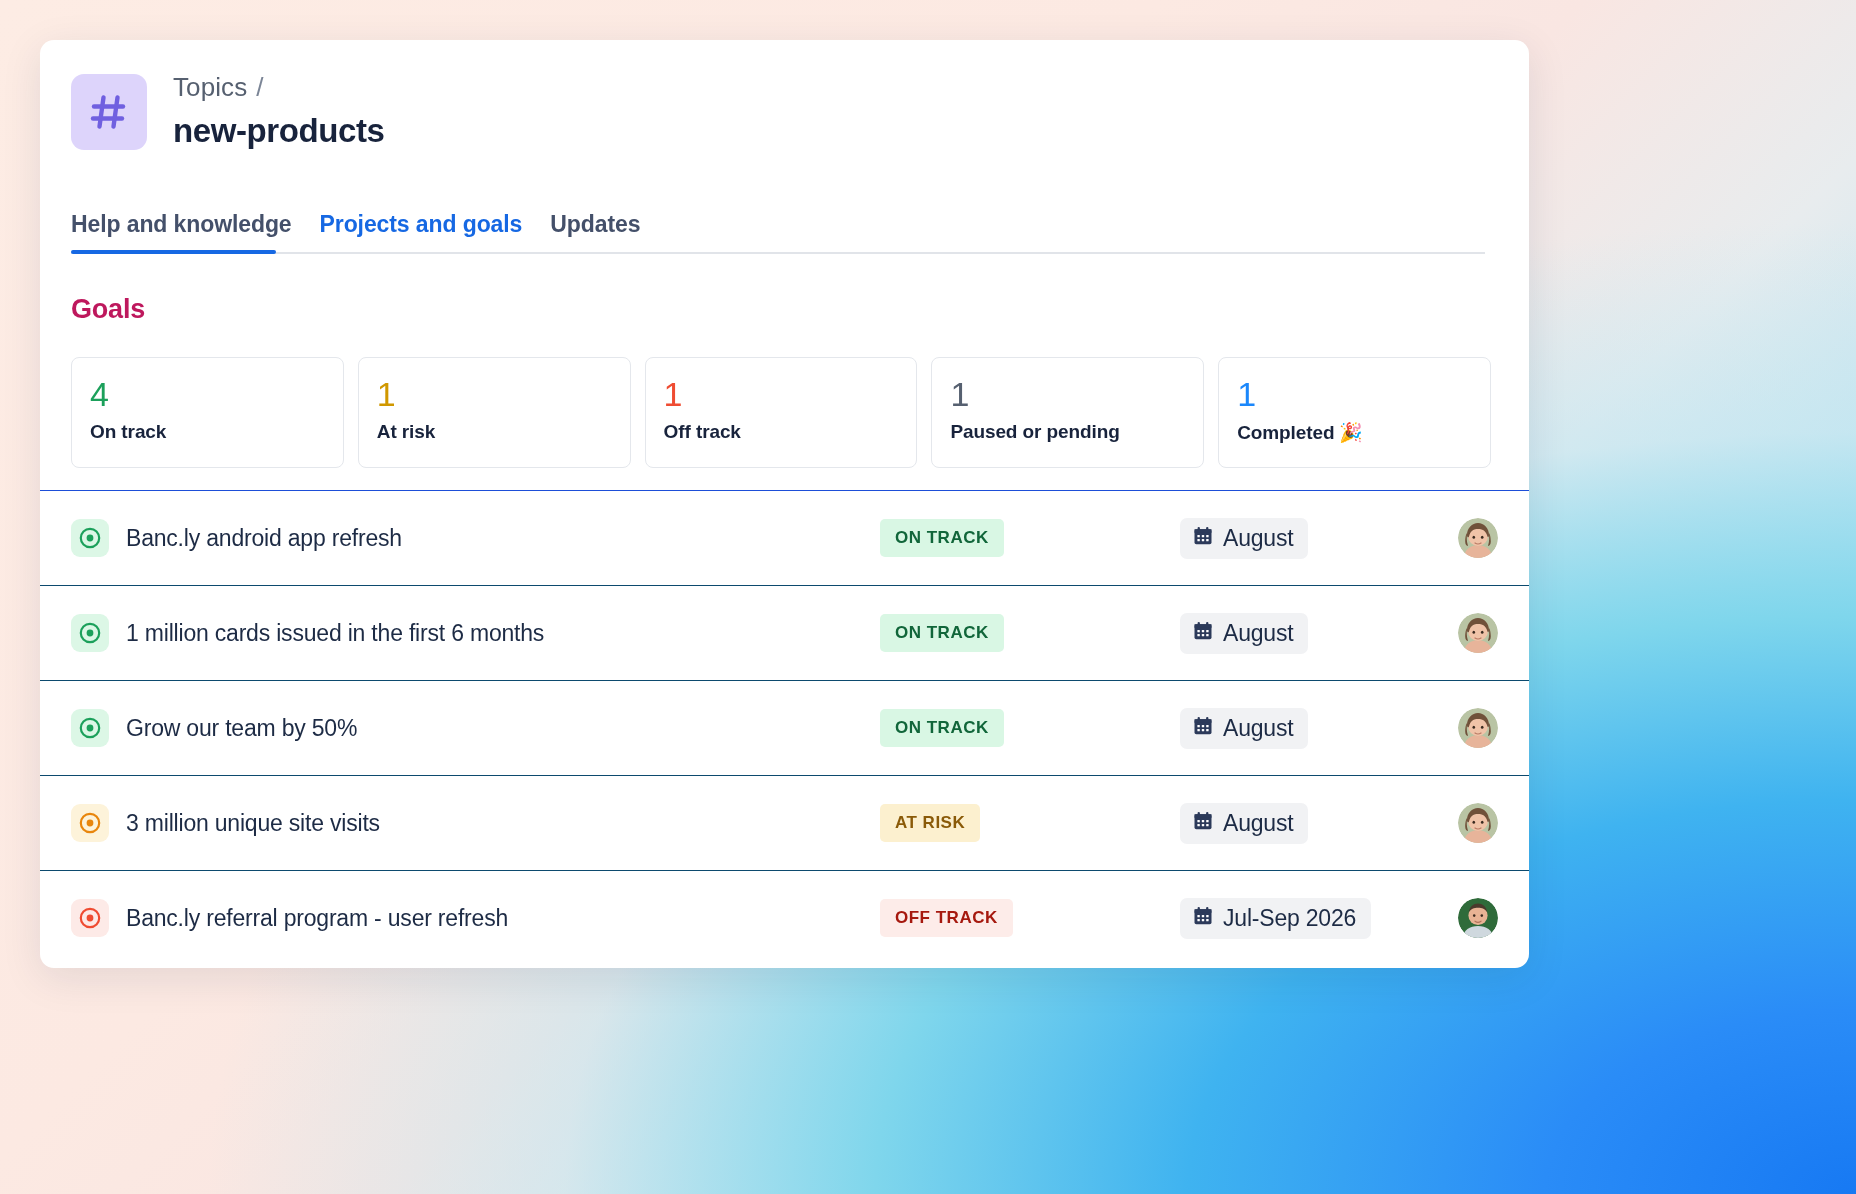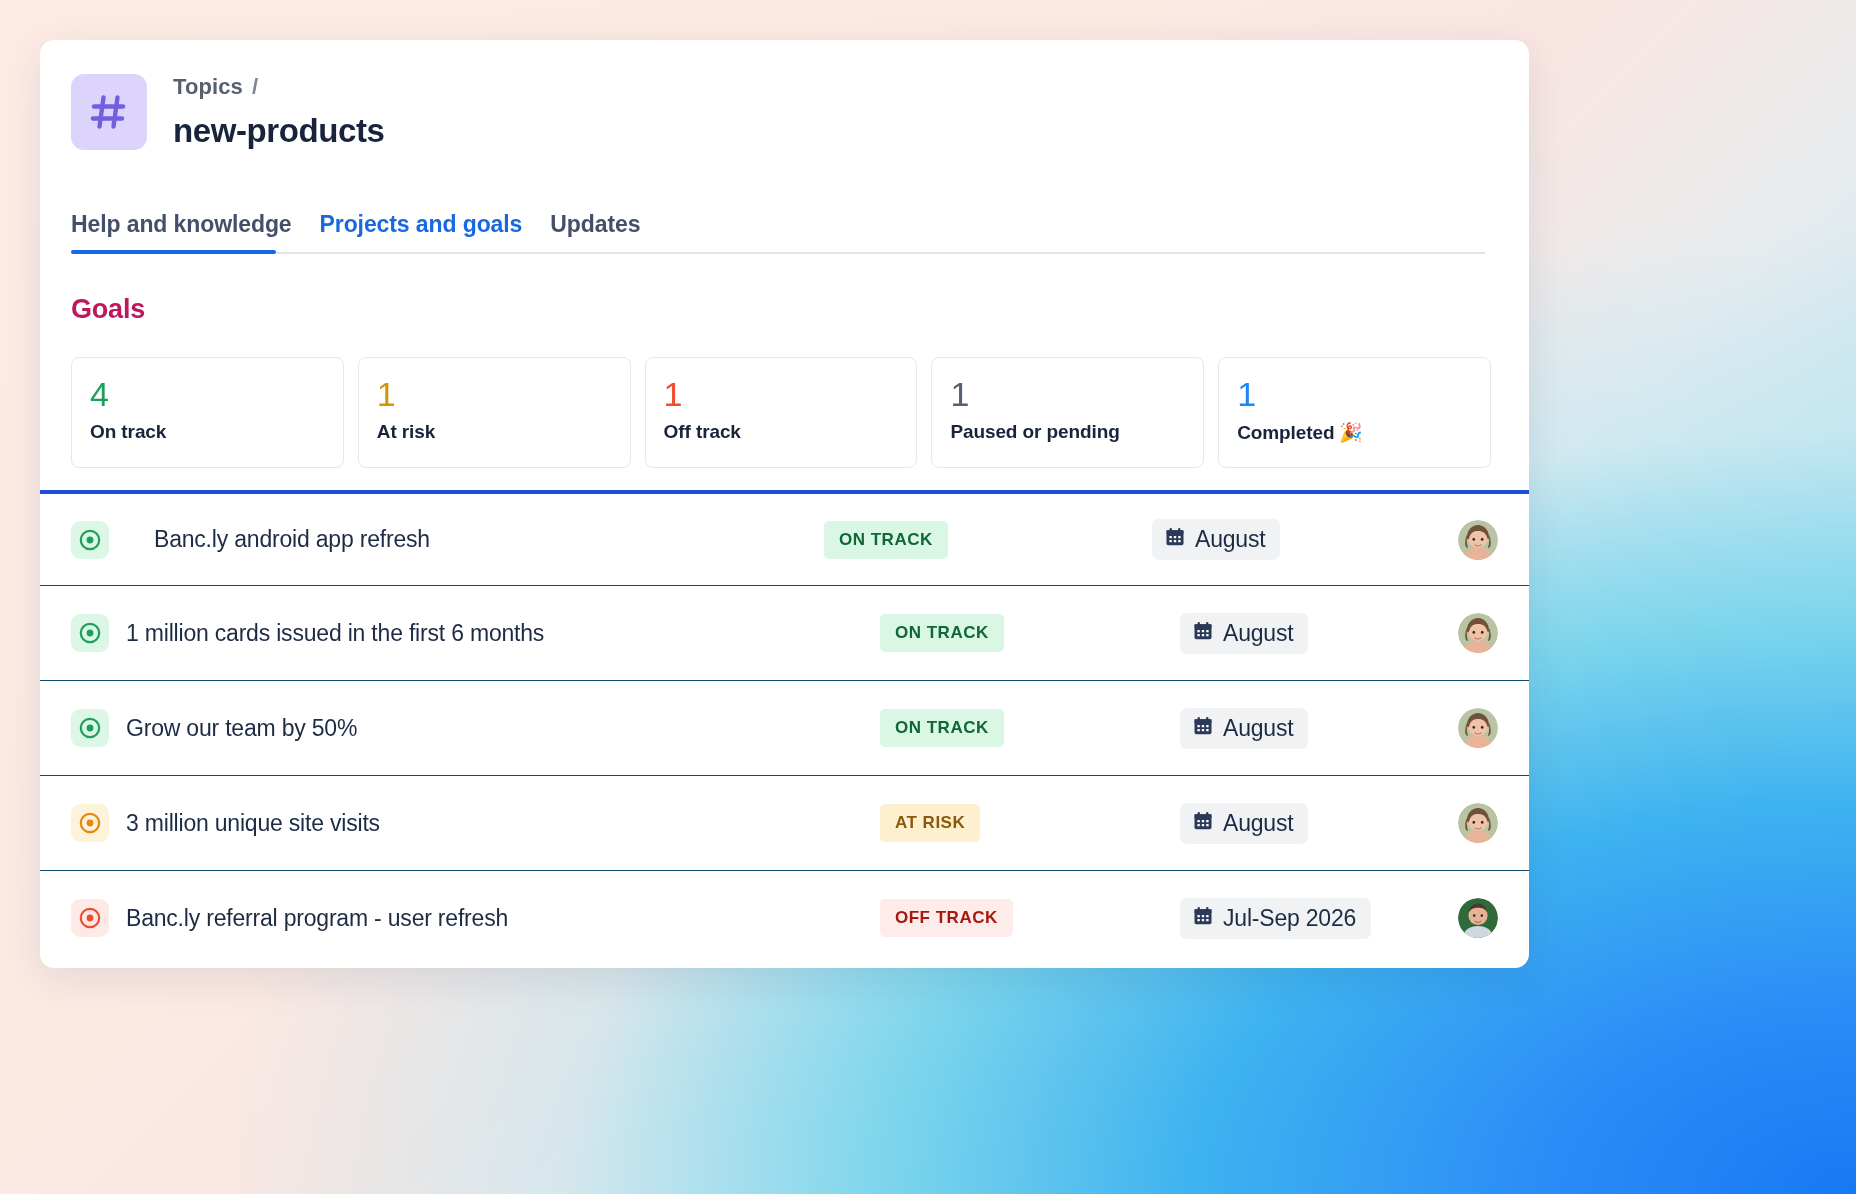--- a/index.html
+++ b/index.html
@@ -49,25 +49,24 @@
     border-radius: 13px;
     background: #ddd4fb;
     display: flex; align-items: center; justify-content: center;
     flex: 0 0 auto;
     margin-top: 4px;
   }
   .hash-tile svg { display: block; }
 
   .header-text { margin-left: 26px; padding-top: 2px; }
   .breadcrumb {
-    font-size: 22px;
+    font-size: 26px;
     color: #566070;
     letter-spacing: .1px;
     line-height: 30px;
-    font-weight: bold;
   }
   .breadcrumb .crumb-link { color: #566070; }
   .breadcrumb .crumb-sep { margin-left: 9px; color: #7b8596; }
   .page-title {
     font-size: 33px;
     font-weight: 700;
     color: #18233c;
     letter-spacing: -.4px;
     margin-top: 8px;
     line-height: 42px;
@@ -152,21 +151,21 @@
   
   .goal-list { margin-top: 22px; }
   .goal-row {
     display: flex;
     align-items: center;
     height: 95px;
     border-top: 1px solid #0c4a6e;
     padding: 0 31px 0 31px;
     cursor: pointer;
   }
-  .goal-row:first-child { border-top: 4px solid #1d4ed8; gap: 28px; }
+  .goal-row:first-child { border-top: 1px solid #1d4ed8; }
 
   .goal-icon {
     width: 38px; height: 38px;
     border-radius: 9px;
     display: flex; align-items: center; justify-content: center;
     flex: 0 0 auto;
   }
   .goal-icon.green  { background: #dcf7e6; }
   .goal-icon.amber  { background: #fdf3da; }
   .goal-icon.red    { background: #fdeae7; }

